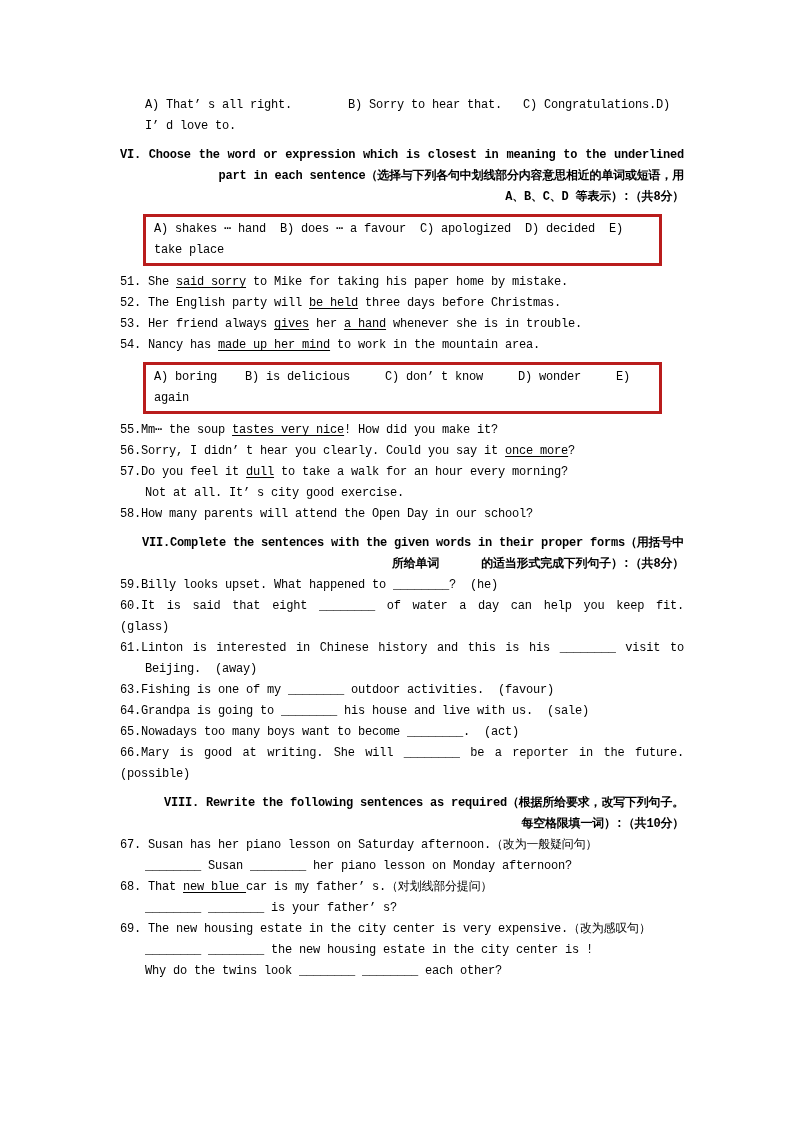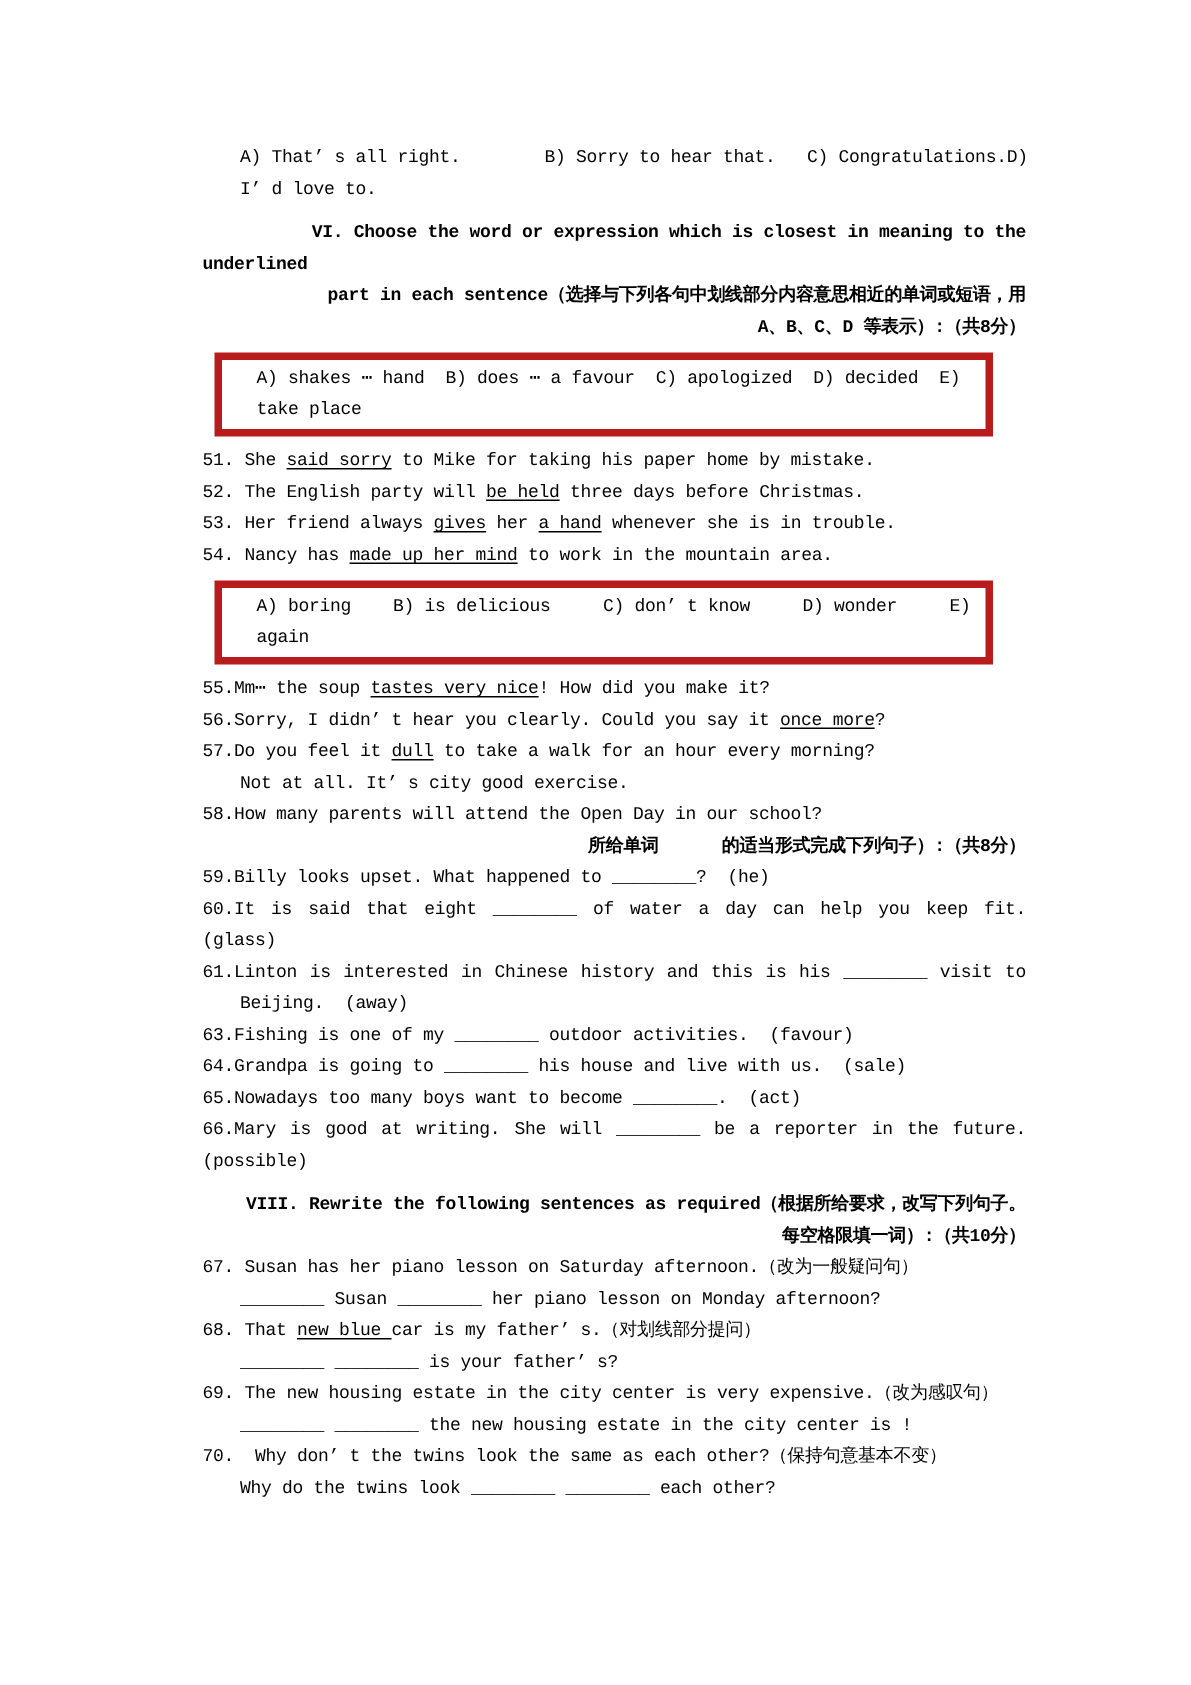--- a/index.html
+++ b/index.html
@@ -10,29 +10,29 @@
     height: 1123px;
     background: #ffffff;
     padding: 95px 110px 0 120px;
     font-family: "Liberation Mono", "DejaVu Sans Mono", monospace;
     font-size: 12px;
     letter-spacing: -0.2px;
     line-height: 21px;
     color: #000000;
     overflow: hidden;
   }
-  .ln { white-space: pre; min-height: 21px; margin-left: 15px; }
+  .ln { white-space: pre; min-height: 21px; }
   .spread { white-space: normal; text-align: justify; text-align-last: justify; }
   .pad25 { padding-left: 25px; }
   .pad30 { padding-left: 30px; }
   .hb { font-weight: 700; text-align: right; }
   .sec { margin-top: 8px; }
   .u { text-decoration: underline; text-underline-offset: 2px; }
   .box {
-    border: 5px solid #b91c1c;
+    border: 3px solid #b91c1c;
     width: 519px;
     margin: 6px 0 6px 23px;
     padding: 2px 8px;
   }
 </style>
 </head>
 <body>
 
 <div class="page">
 
@@ -57,20 +57,21 @@
     <div class="ln">A) boring    B) is delicious     C) don’ t know     D) wonder     E)</div>
     <div class="ln">again</div>
   </div>
 
   <div class="ln"><span>55.Mm⋯ the soup </span><span class="u">tastes very nice</span><span>! How did you make it?</span></div>
   <div class="ln"><span>56.Sorry, I didn’ t hear you clearly. Could you say it </span><span class="u">once more</span><span>?</span></div>
   <div class="ln"><span>57.Do you feel it </span><span class="u">dull</span><span> to take a walk for an hour every morning?</span></div>
   <div class="ln pad25">Not at all. It’ s city good exercise.</div>
   <div class="ln">58.How many parents will attend the Open Day in our school?</div>
 
+  <div class="ln hb sec">VII.Complete the sentences with the given words in their proper forms（用括号中</div>
   <div class="ln hb">所给单词      的适当形式完成下列句子）:（共8分）</div>
 
   <div class="ln">59.Billy looks upset. What happened to ________?  (he)</div>
   <div class="ln spread">60.It is said that eight ________ of water a day can help you keep fit.</div>
   <div class="ln">(glass)</div>
   <div class="ln spread">61.Linton is interested in Chinese history and this is his ________ visit to</div>
   <div class="ln pad25">Beijing.  (away)</div>
   <div class="ln">63.Fishing is one of my ________ outdoor activities.  (favour)</div>
   <div class="ln">64.Grandpa is going to ________ his house and live with us.  (sale)</div>
   <div class="ln">65.Nowadays too many boys want to become ________.  (act)</div>
@@ -79,16 +80,15 @@
 
   <div class="ln hb sec">VIII. Rewrite the following sentences as required（根据所给要求，改写下列句子。</div>
   <div class="ln hb pad30">每空格限填一词）:（共10分）</div>
 
   <div class="ln">67. Susan has her piano lesson on Saturday afternoon.（改为一般疑问句）</div>
   <div class="ln pad25">________ Susan ________ her piano lesson on Monday afternoon?</div>
   <div class="ln"><span>68. That </span><span class="u">new blue </span><span>car is my father’ s.（对划线部分提问）</span></div>
   <div class="ln pad25">________ ________ is your father’ s?</div>
   <div class="ln">69. The new housing estate in the city center is very expensive.（改为感叹句）</div>
   <div class="ln pad25">________ ________ the new housing estate in the city center is !</div>
-  <div class="ln">70.  Why don’ t the twins look the same as each other?（保持句意基本不变）</div>
   <div class="ln pad25">Why do the twins look ________ ________ each other?</div>
 
 </div>
 
 </body></html>

